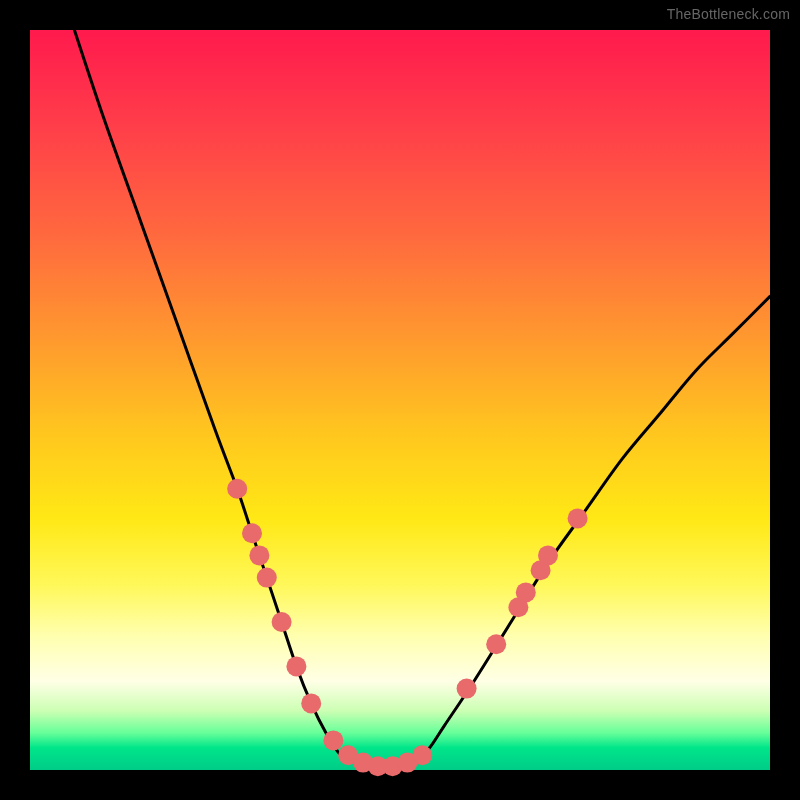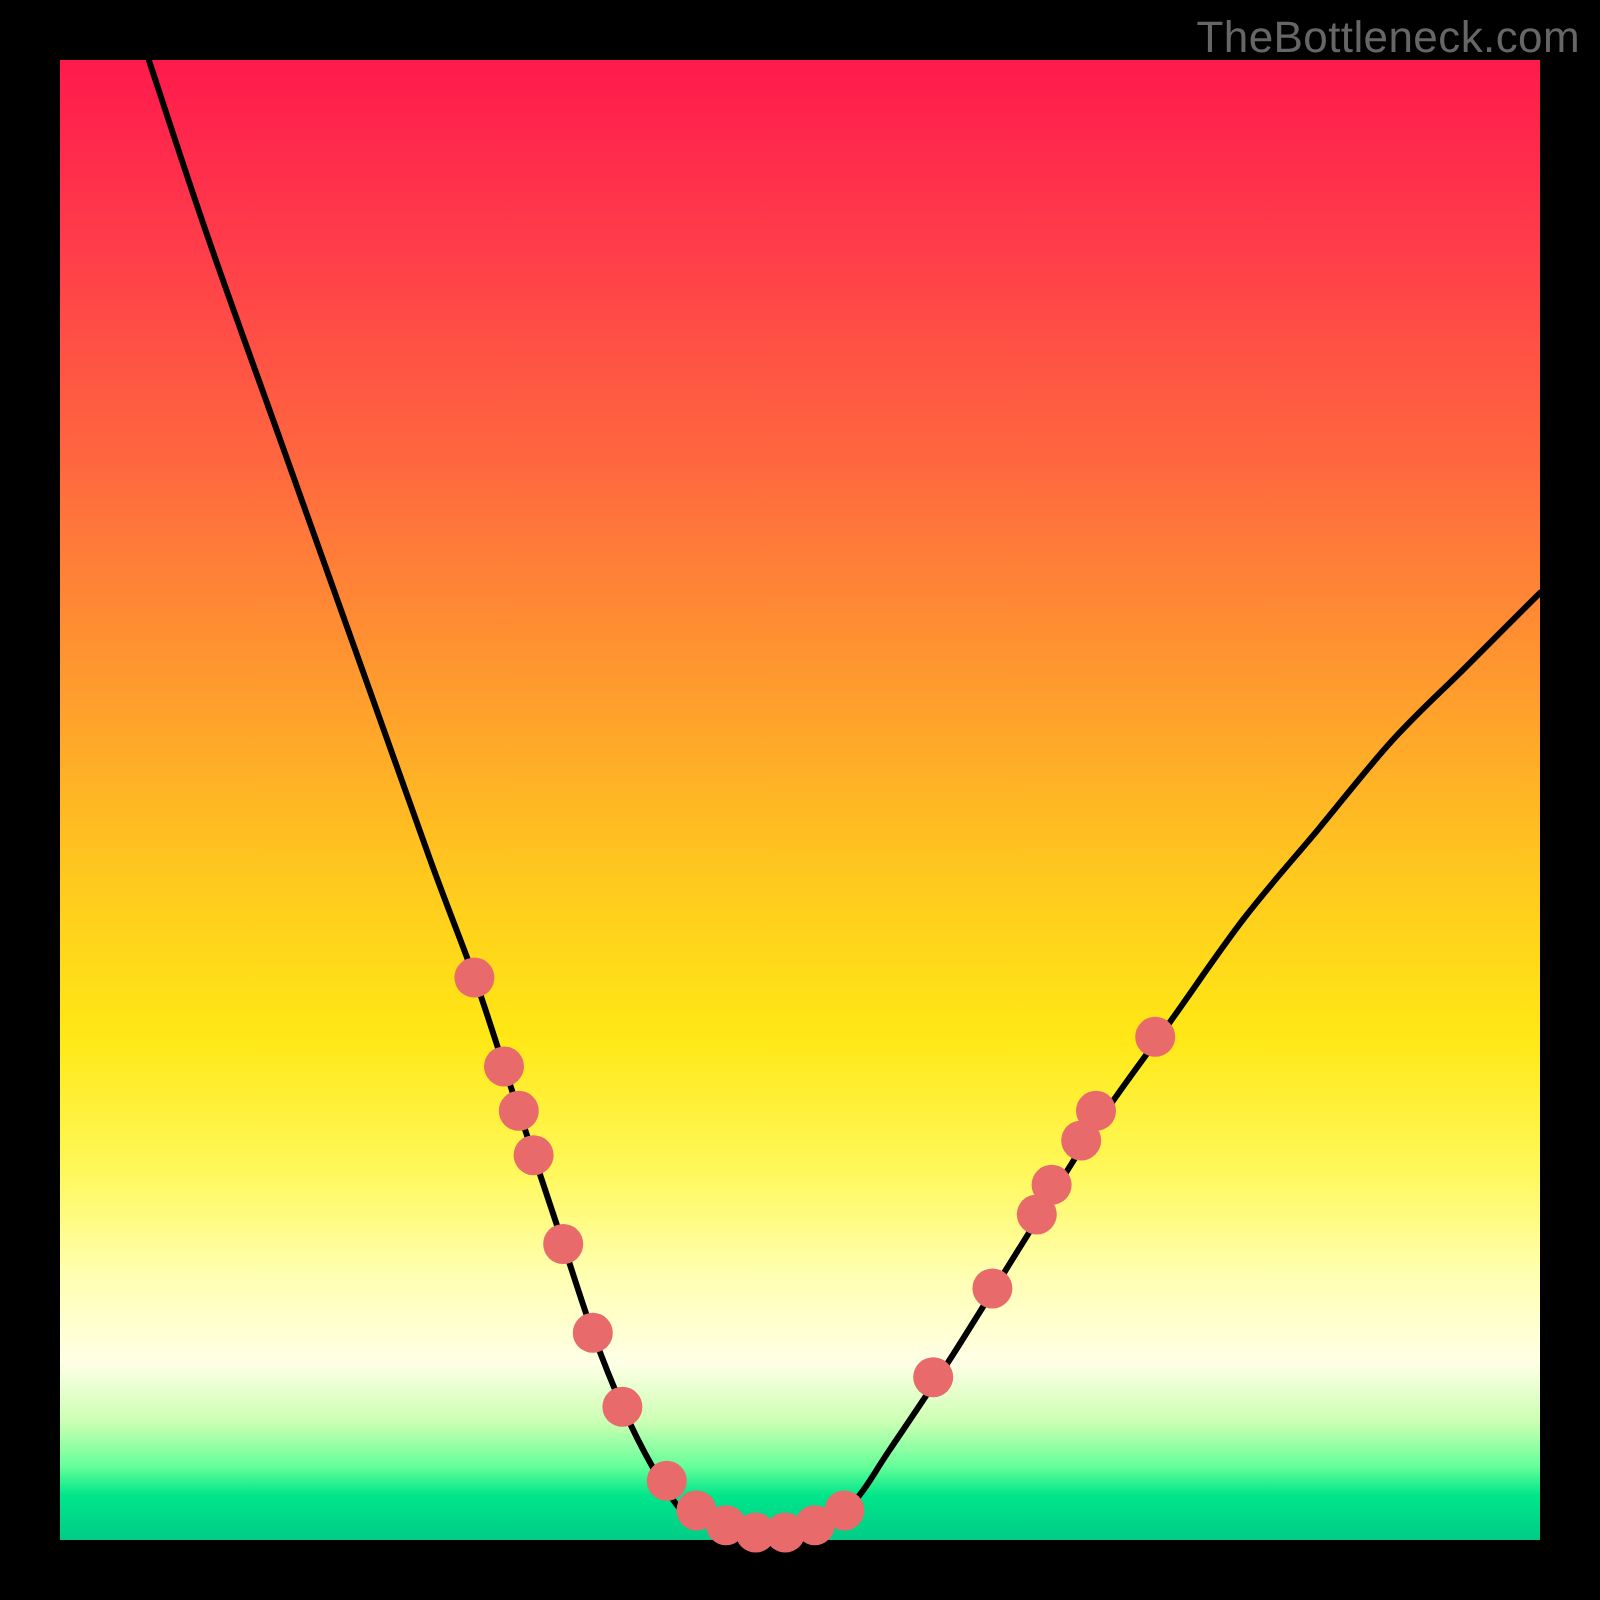--- a/index.html
+++ b/index.html
@@ -41,21 +41,21 @@
       #66ff99 95%,
       #00e58a 97%,
       #00cc88 100%
     );
   }
   .watermark {
     position: absolute;
     top: 6px;
     right: 10px;
     color: #666;
-    font-size: 22px;
+    font-size: 14px;
     letter-spacing: 0.2px;
     user-select: none;
   }
   svg.curve {
     position: absolute;
     top: 0;
     left: 0;
     width: 740px;
     height: 740px;
     overflow: visible;

